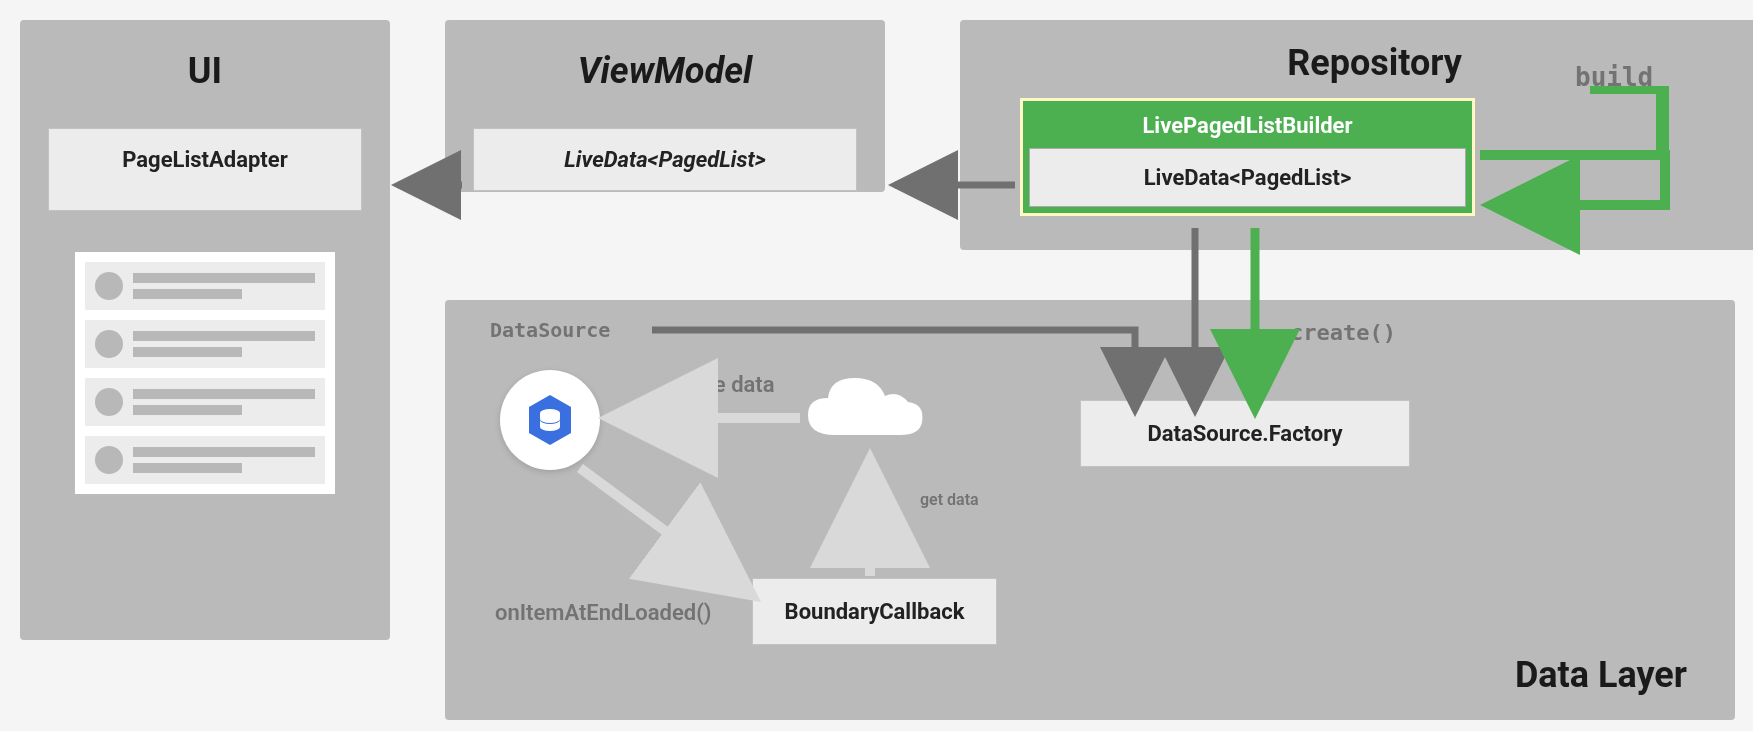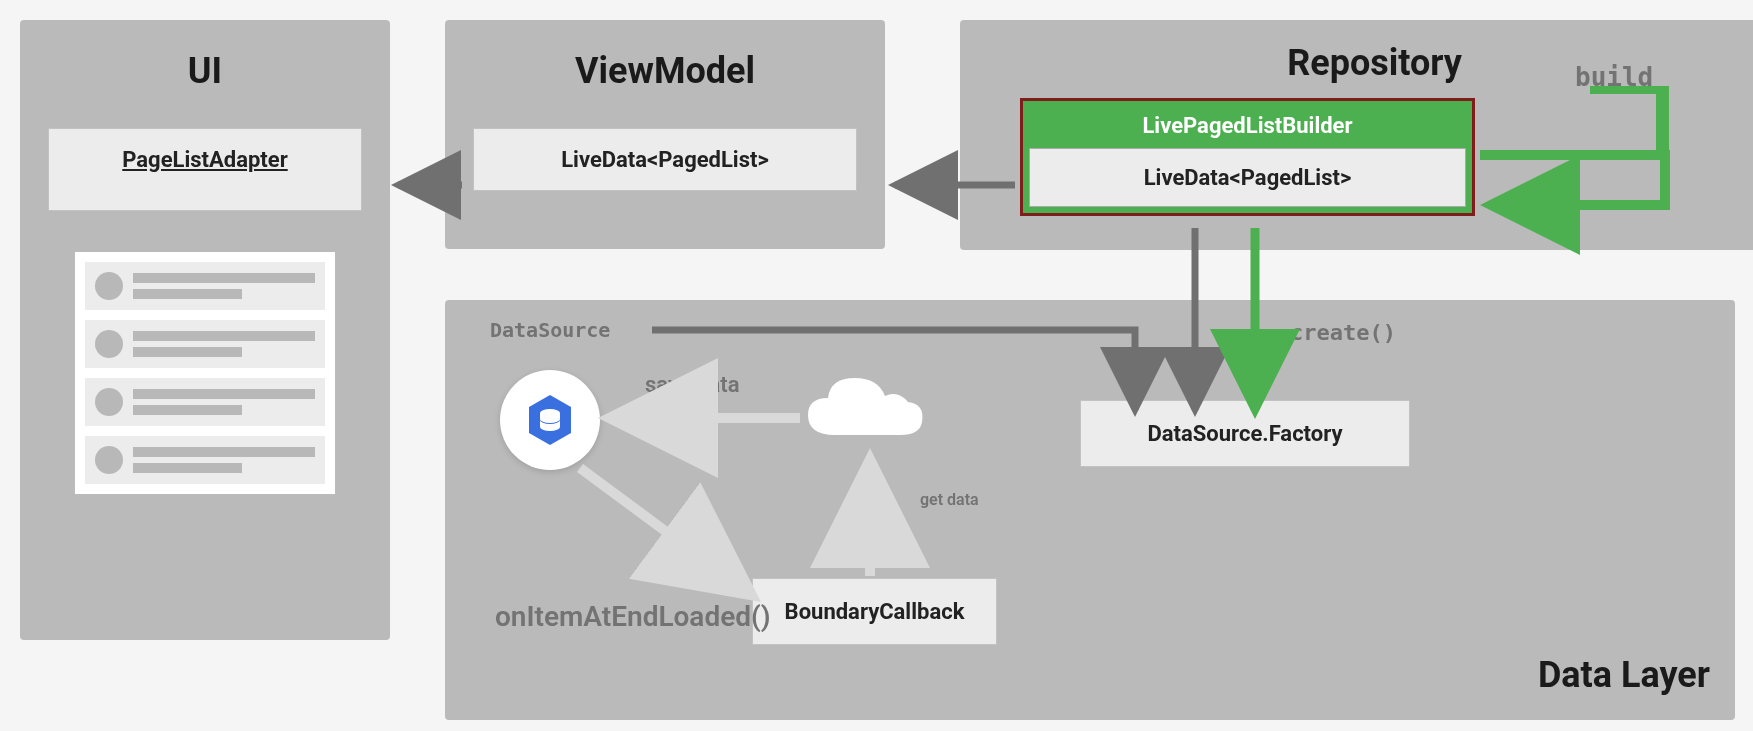--- a/index.html
+++ b/index.html
@@ -25,21 +25,21 @@
   .card {
     background: #ececec;
     border: 1px solid #c2c2c2;
     padding: 18px 22px;
     font-size: 22px;
     font-weight: 700;
     color: #222;
   }
   .green-box {
     background: #4caf50;
-    border: 3px solid #7f1d1d;
+    border: 3px solid #fef9c3;
     padding: 6px;
   }
   .green-header {
     color: #fff;
     font-size: 22px;
     font-weight: 700;
     text-align: center;
     padding: 6px 0 10px 0;
   }
   .inner-card {
@@ -106,21 +106,21 @@
     width: 1753px;
     height: 731px;
     pointer-events: none;
   }
 </style>
 </head>
 <body>
 
 <div class="panel" style="left:20px; top:20px; width:370px; height:620px;">
   <div class="panel-title" style="margin-top:30px;">UI</div>
-  <div class="card" style="margin:36px 28px 0 28px; padding:18px 22px 22px 22px;text-decoration:underline;">
+  <div class="card" style="margin:36px 28px 0 28px; padding:18px 22px 22px 22px;">
     <div style="text-align:center; margin-bottom:16px;">PageListAdapter</div>
   </div>
   <div class="mock-list" style="margin:40px 54px 0 54px;">
     <div class="mock-row">
         <div class="mock-circle"></div>
         <div class="mock-lines">
           <div class="mock-line"></div>
           <div class="mock-line short"></div>
         </div>
       </div>
@@ -141,60 +141,60 @@
     <div class="mock-row">
         <div class="mock-circle"></div>
         <div class="mock-lines">
           <div class="mock-line"></div>
           <div class="mock-line short"></div>
         </div>
       </div>
   </div>
 </div>
 
-<div class="panel" style="left:445px; top:20px; width:440px; height:229px;">
+<div class="panel" style="left:445px; top:20px; width:440px; height:172px;font-style:italic;">
   <div class="panel-title" style="margin-top:30px;">ViewModel</div>
   <div class="card" style="margin:36px 28px 0 28px; text-align:center;">
     <span>LiveData&lt;PagedList&gt;</span>
   </div>
 </div>
 
 <div class="panel" style="left:960px; top:20px; width:829px; height:230px;">
   <div class="panel-title" style="margin-top:22px;">Repository</div>
   <div class="green-box" style="margin:14px 0 0 60px; width:455px;">
     <div class="green-header">LivePagedListBuilder</div>
     <div class="inner-card">
       <span>LiveData&lt;PagedList&gt;</span>
     </div>
   </div>
 </div>
 
 <div class="label mono" style="left:1575px; top:62px; font-size:26px;">build</div>
 
 <div class="panel" style="left:445px; top:300px; width:1290px; height:420px;">
-  <div class="panel-title" style="position:absolute; right:25px; bottom:24px;">Data Layer</div>
+  <div class="panel-title" style="position:absolute; right:48px; bottom:24px;">Data Layer</div>
 </div>
 
 <div class="label mono" style="left:490px; top:318px; font-size:20px;">DataSource</div>
 
 <div class="card" style="position:absolute; left:1080px; top:400px; width:330px; text-align:center; padding:20px 10px;">
   <span>DataSource.Factory</span>
 </div>
 
 <div class="card" style="position:absolute; left:752px; top:578px; width:245px; text-align:center; padding:20px 10px;">
   <span>BoundaryCallback</span>
 </div>
 
 <div class="label mono" style="left:1290px; top:320px; font-size:22px;">create()</div>
 
-<div class="label" style="left:645px; top:372px; font-size:22px; font-weight:600;">save data</div>
+<div class="label" style="left:680px; top:372px; font-size:22px; font-weight:600;">save data</div>
 
 <div class="label" style="left:920px; top:490px; font-size:16px; font-weight:600;">get data</div>
 
-<div class="label" style="left:495px; top:600px; font-size:28px; font-weight:600;">onItemAtEndLoaded()</div>
+<div class="label" style="left:495px; top:600px; font-size:22px; font-weight:600;">onItemAtEndLoaded()</div>
 
 <div style="position:absolute; left:500px; top:370px; width:100px; height:100px; background:#fff; border-radius:50%; display:flex; align-items:center; justify-content:center; box-shadow:0 2px 6px rgba(0,0,0,0.15);">
   <svg width="46" height="50" viewBox="0 0 46 50">
     <polygon points="23,0 44,12 44,38 23,50 2,38 2,12" fill="#3a6fe0"></polygon>
     <ellipse cx="23" cy="18" rx="10" ry="4" fill="#fff"></ellipse>
     <rect x="13" y="18" width="20" height="14" fill="#fff"></rect>
     <ellipse cx="23" cy="32" rx="10" ry="4" fill="#fff"></ellipse>
     <ellipse cx="23" cy="25" rx="10" ry="4" fill="#3a6fe0"></ellipse>
     <ellipse cx="23" cy="24" rx="10" ry="4" fill="#fff"></ellipse>
   </svg>

